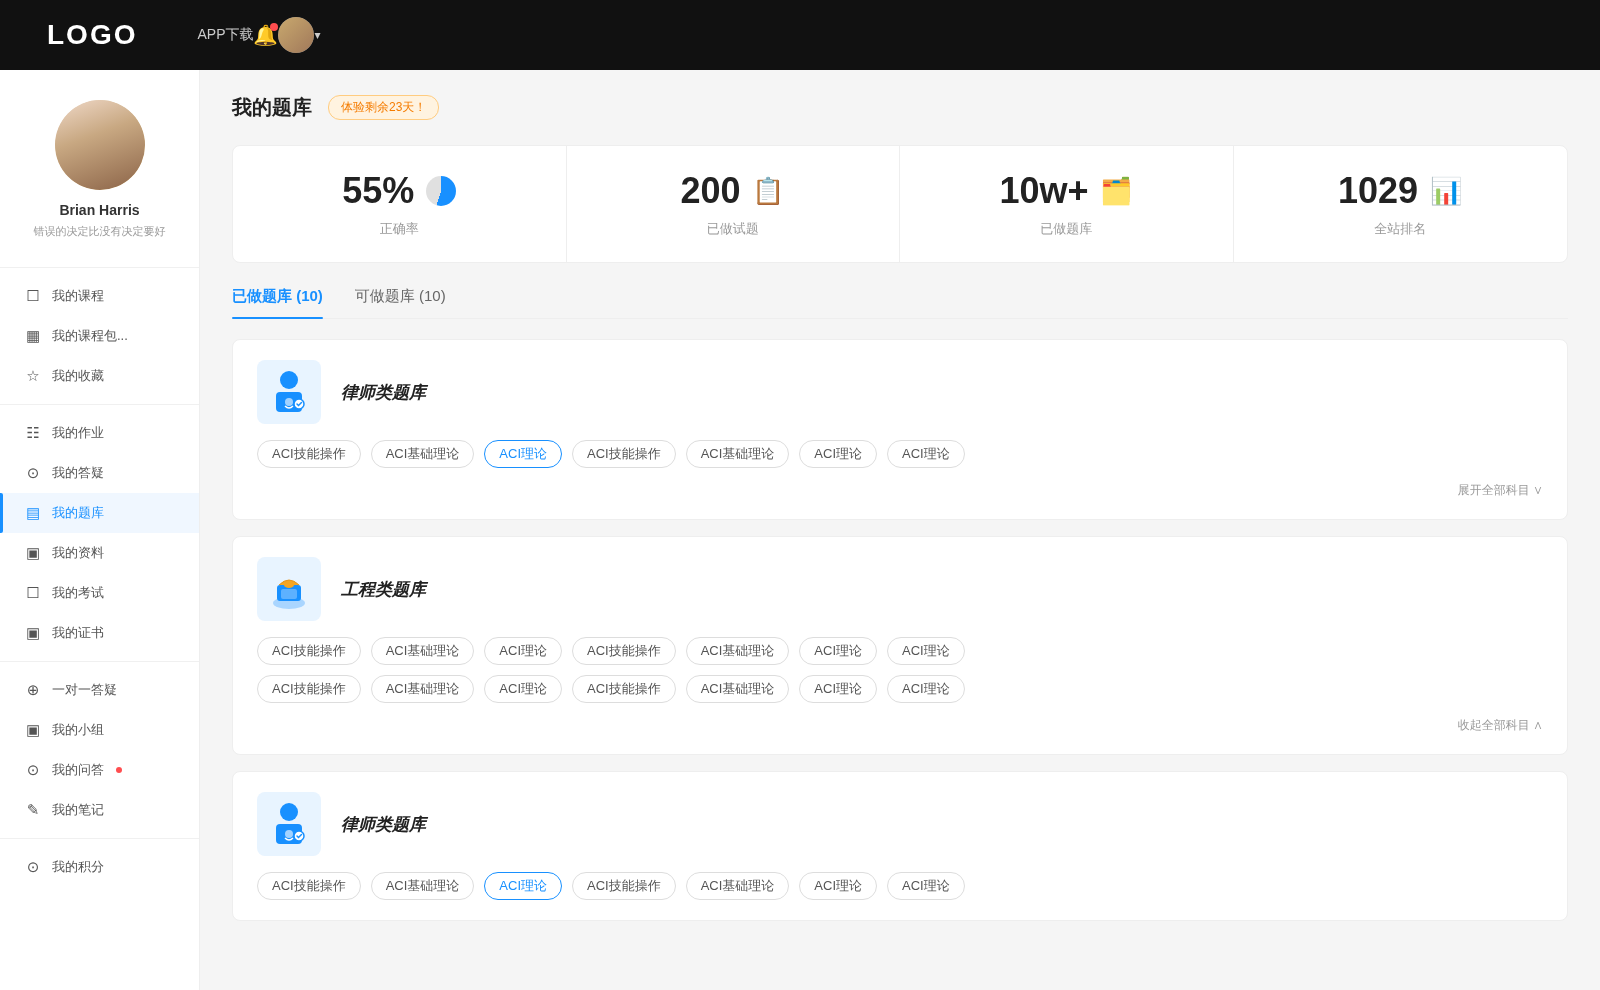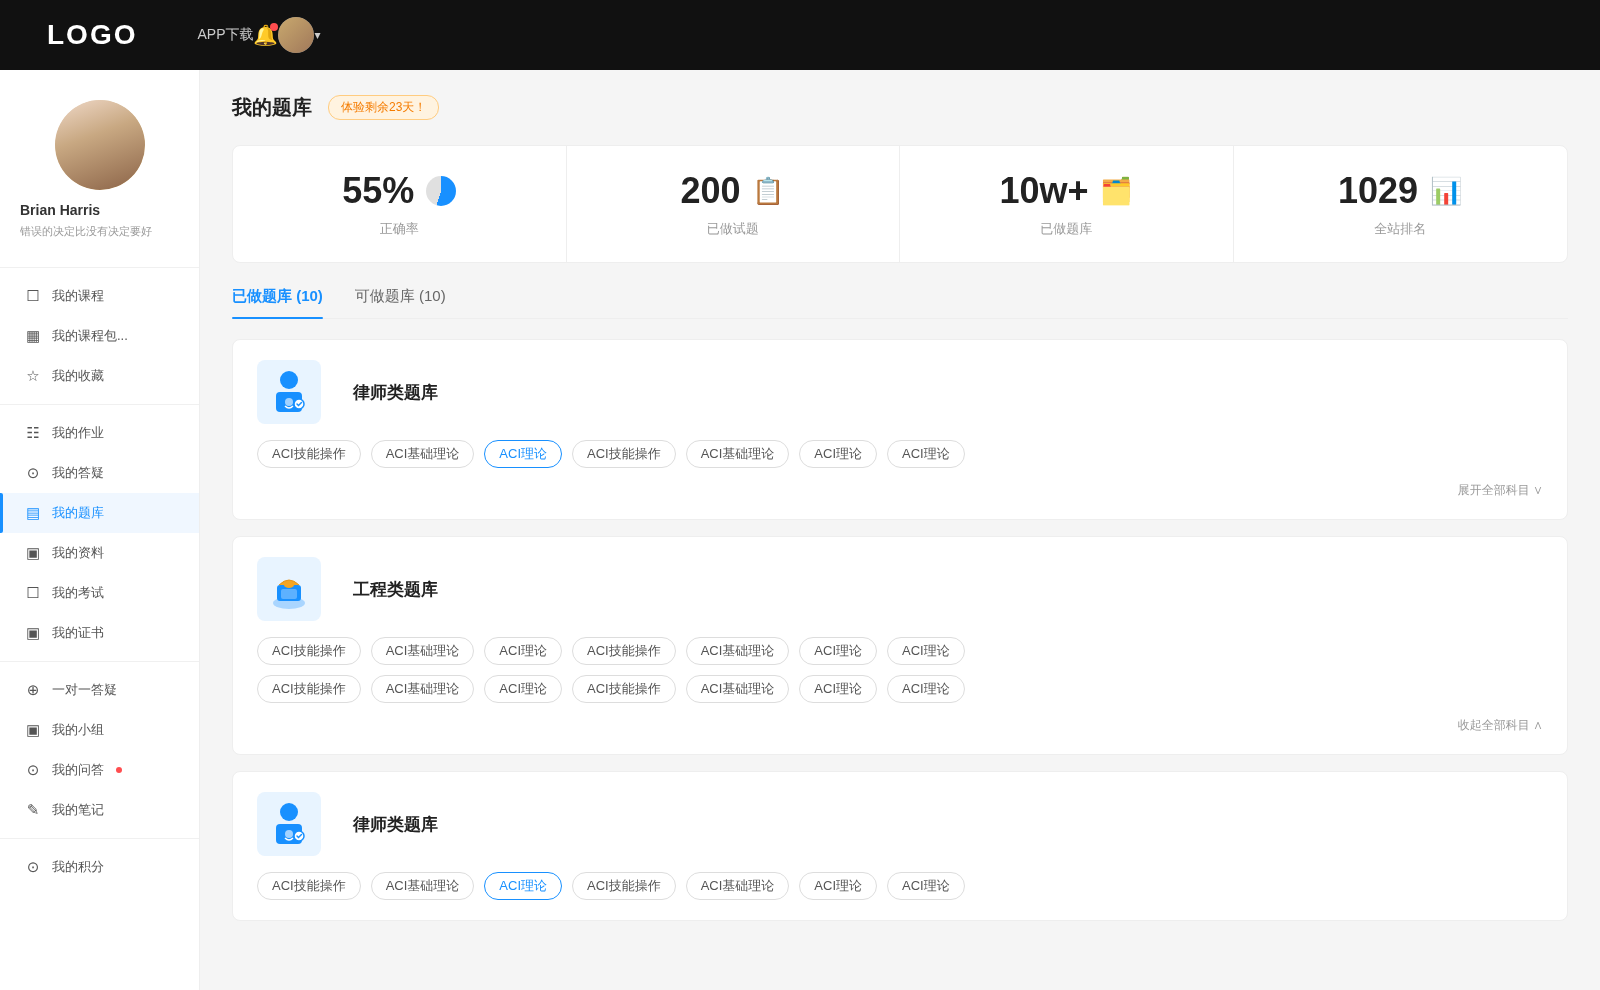--- a/index.html
+++ b/index.html
@@ -42,21 +42,21 @@
 
     
     .page-body { margin-top: 70px; display: flex; min-height: 920px; }
 
     
     .sidebar {
       width: 200px; background: #fff; flex-shrink: 0;
       padding: 30px 0 20px; border-right: 1px solid #eee;
       min-height: 920px;
     }
-    .sidebar-profile { text-align: left; padding: 0 20px 20px; }
+    .sidebar-profile { text-align: center; padding: 0 20px 20px; }
     .profile-avatar {
       width: 90px; height: 90px; border-radius: 50%; margin: 0 auto 12px;
       background: linear-gradient(135deg, #e8d5c4, #c9a96e);
       overflow: hidden; display: flex; align-items: center; justify-content: center;
     }
     .profile-avatar-inner {
       width: 90px; height: 90px; border-radius: 50%;
       background: linear-gradient(160deg, #f0d9c8 0%, #c8a882 40%, #8b6347 100%);
     }
     .profile-name { font-size: 14px; font-weight: 600; color: #333; margin-bottom: 6px; }
@@ -110,21 +110,21 @@
     .tab-item.active::after {
       content: ''; position: absolute; bottom: -1px; left: 0; right: 0;
       height: 2px; background: #1890ff; border-radius: 1px;
     }
 
     
     .qbank-card {
       background: #fff; border: 1px solid #eee; border-radius: 8px;
       padding: 20px 24px; margin-bottom: 16px;
     }
-    .qbank-header { display: flex; align-items: center; gap: 32px; margin-bottom: 16px; }
+    .qbank-header { display: flex; align-items: center; gap: 20px; margin-bottom: 16px; font-style: italic; }
     .qbank-icon-wrap {
       width: 64px; height: 64px; border-radius: 8px;
       background: #e8f4ff; display: flex; align-items: center; justify-content: center;
       flex-shrink: 0;
     }
     .qbank-title { font-size: 17px; font-weight: 600; color: #222; }
     .tags-row { display: flex; flex-wrap: wrap; gap: 10px; }
     .tag {
       padding: 4px 14px; border-radius: 16px; font-size: 13px;
       border: 1px solid #ddd; color: #555; cursor: pointer; background: #fff;

